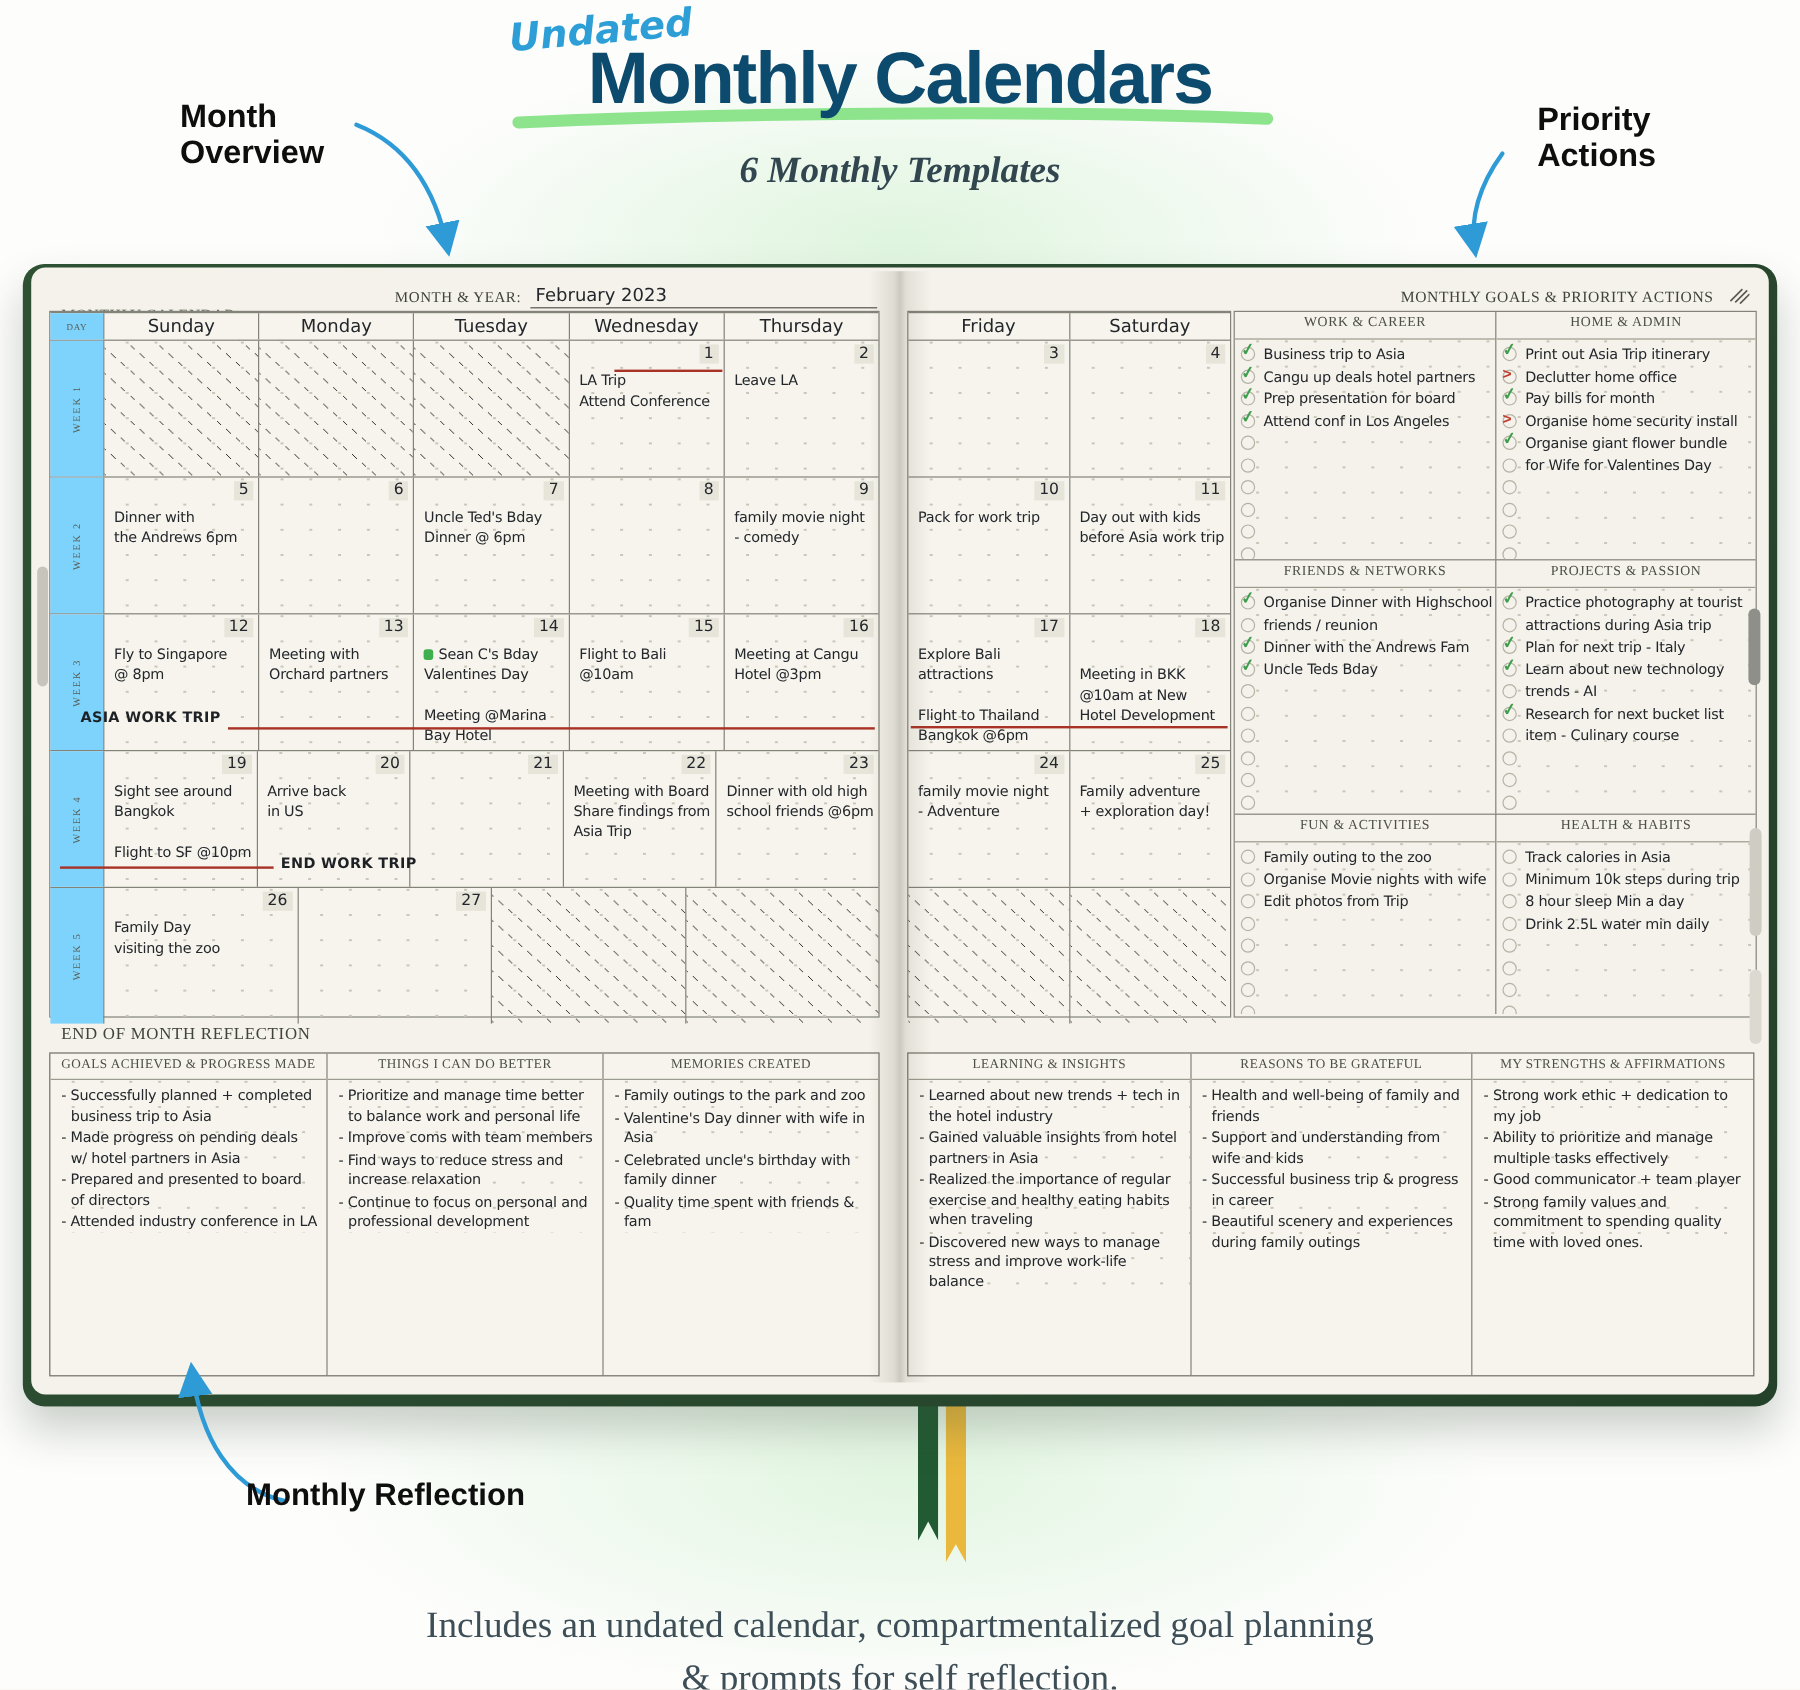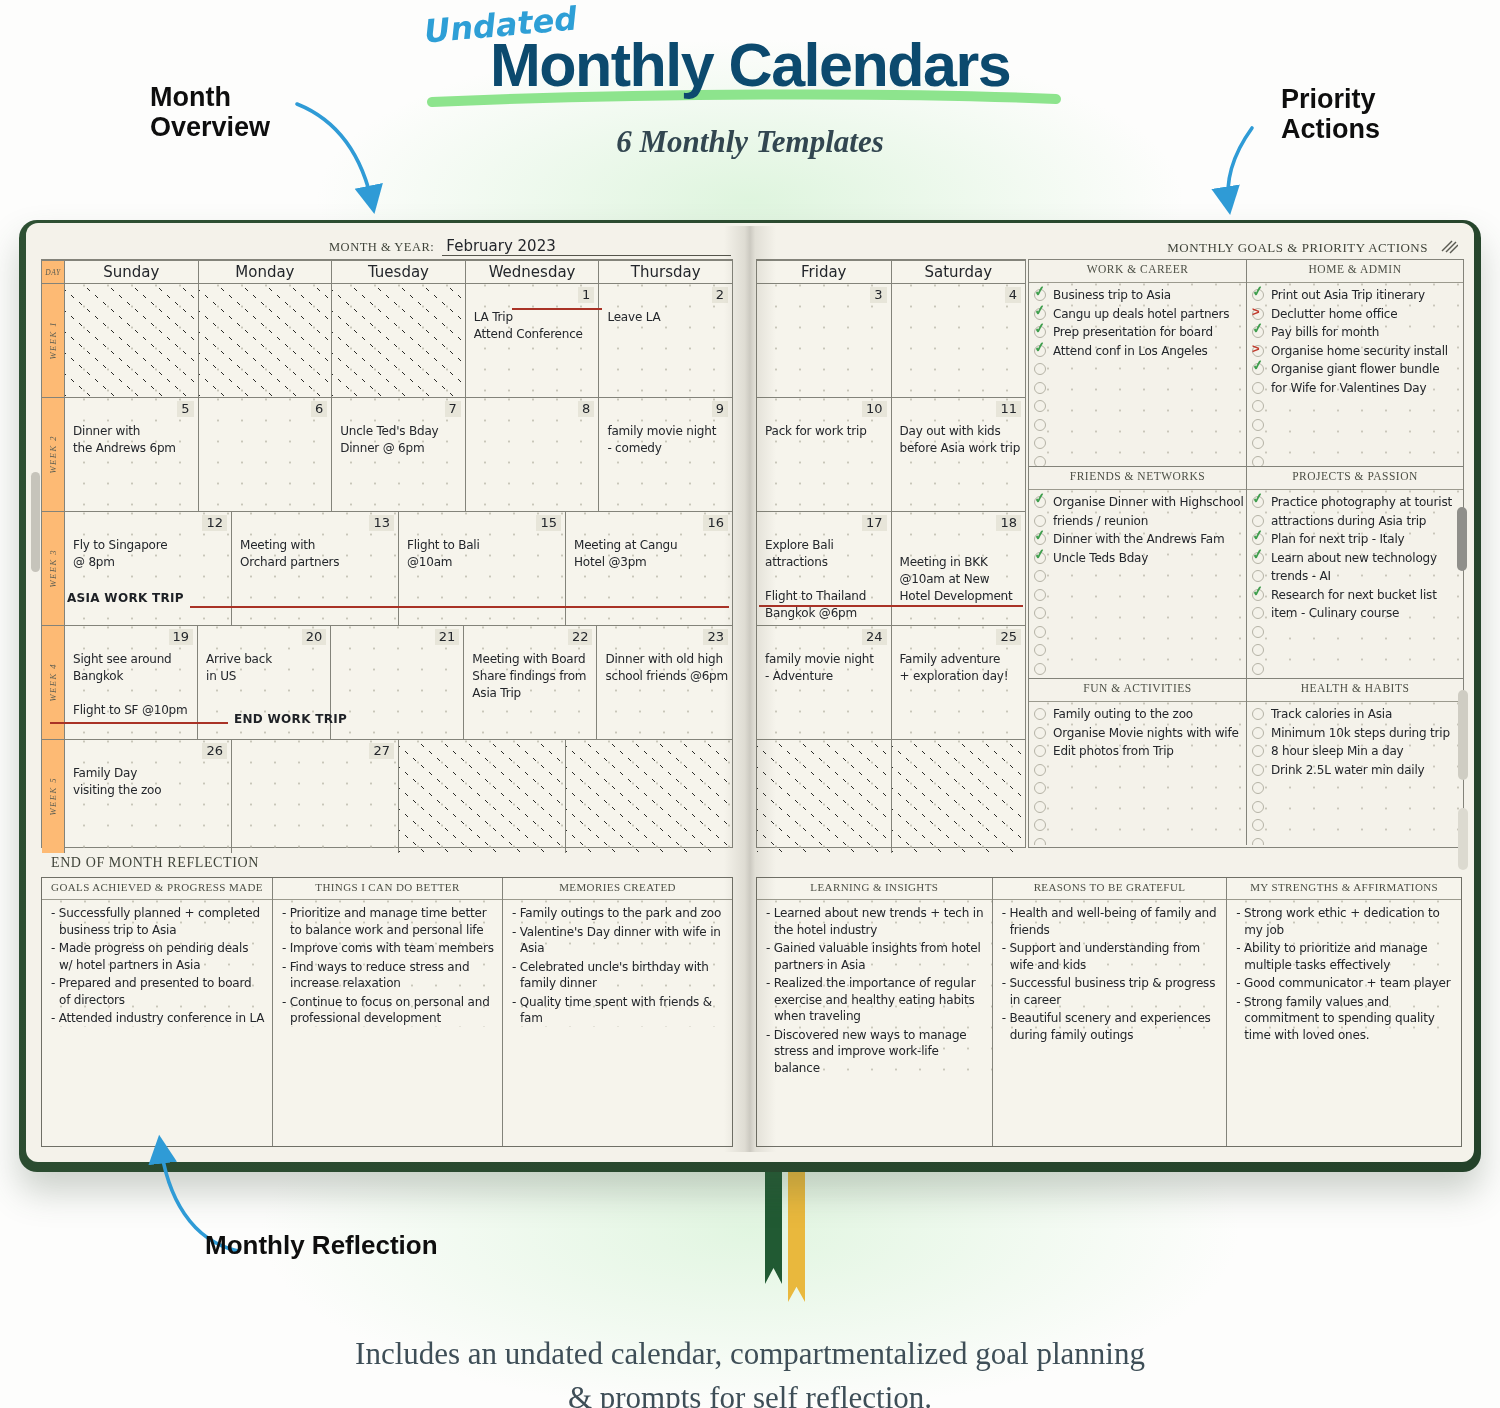--- a/index.html
+++ b/index.html
@@ -47,21 +47,21 @@
   .goals-header{position:absolute;right:34px;top:5px;font-size:13px;letter-spacing:.5px;}
   .goals-icon{position:absolute;right:4px;top:4px;}
   
   .grid{position:absolute;top:24px;border:1px solid #83837a;background:#f6f4ec;z-index:1;}
   #cal-left{left:0;width:690px;height:587px;}
   #cal-right{left:0;width:268px;height:587px;}
   .cal-row{display:flex;border-top:1px solid #83837a;}
   .cal-row:first-child{border-top:none;}
   .cal-row.head{height:22px;}
   .cal-row.week{height:113px;}
-  .wkcol{width:22px;background:#fdba74;display:flex;align-items:center;justify-content:center;flex:none;font-style:italic;}
+  .wkcol{width:44px;background:#7dd3fc;display:flex;align-items:center;justify-content:center;flex:none;}
   .wkcol span{writing-mode:vertical-rl;transform:rotate(180deg);font-size:8.5px;letter-spacing:1.5px;color:#595c52;}
   .daylab{font-size:7.5px;letter-spacing:.5px;color:#595c52;}
   .cell{flex:1;border-left:1px solid #83837a;position:relative;overflow:visible;}
   .cal-row .cell:first-child{border-left:none;}
   .wkcol + .cell{border-left:1px solid #83837a;}
   .day-head{display:flex;align-items:center;justify-content:center;font-size:15px;}
   .dots{background-image:radial-gradient(circle,#c8c6b9 1px,rgba(0,0,0,0) 1.2px);background-size:24px 21px;background-position:7px 12px;}
   .crossed{background-image:linear-gradient(to top right,rgba(0,0,0,0) 49.5%,#2b2b28 49.5%,#2b2b28 50.3%,rgba(0,0,0,0) 50.3%),radial-gradient(circle,#c8c6b9 1px,rgba(0,0,0,0) 1.2px);}
   .num{position:absolute;top:3px;right:4px;background:#e7e5d9;padding:0 4px;font-size:13px;line-height:16px;}
   .notes{padding:25px 4px 2px 8px;}
@@ -232,20 +232,30 @@
               </div>
             </div>
             <div class="cell dots">
               <span class="num hw">13</span>
               <div class="notes">
                 <div class="note hw">Meeting with</div>
                 <div class="note hw">Orchard partners</div>
               </div>
             </div>
             <div class="cell dots">
+              <span class="num hw">14</span>
+              <div class="notes">
+                <div class="note hw"><span class="gdot"></span>Sean C's Bday</div>
+                <div class="note hw">Valentines Day</div>
+                <div class="note hw gap"></div>
+                <div class="note hw">Meeting @Marina</div>
+                <div class="note hw">Bay Hotel</div>
+              </div>
+            </div>
+            <div class="cell dots">
               <span class="num hw">15</span>
               <div class="notes">
                 <div class="note hw">Flight to Bali</div>
                 <div class="note hw">@10am</div>
               </div>
             </div>
             <div class="cell dots">
               <span class="num hw">16</span>
               <div class="notes">
                 <div class="note hw">Meeting at Cangu</div>

